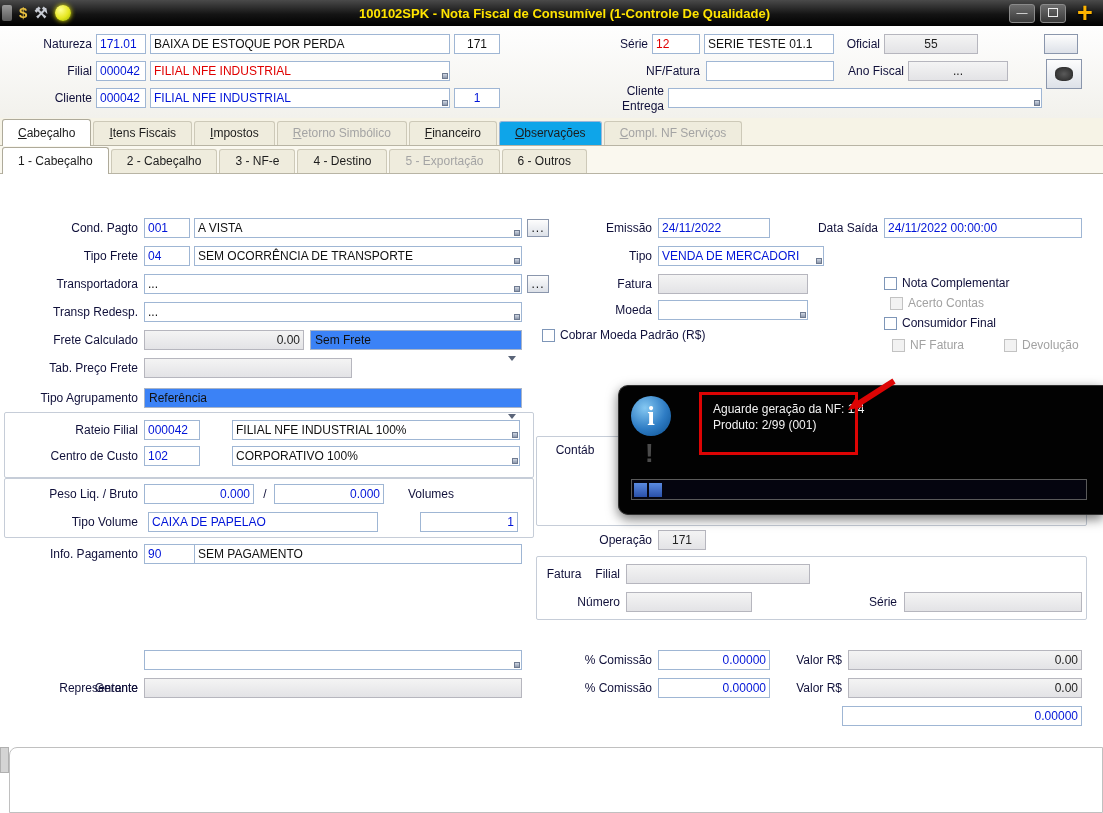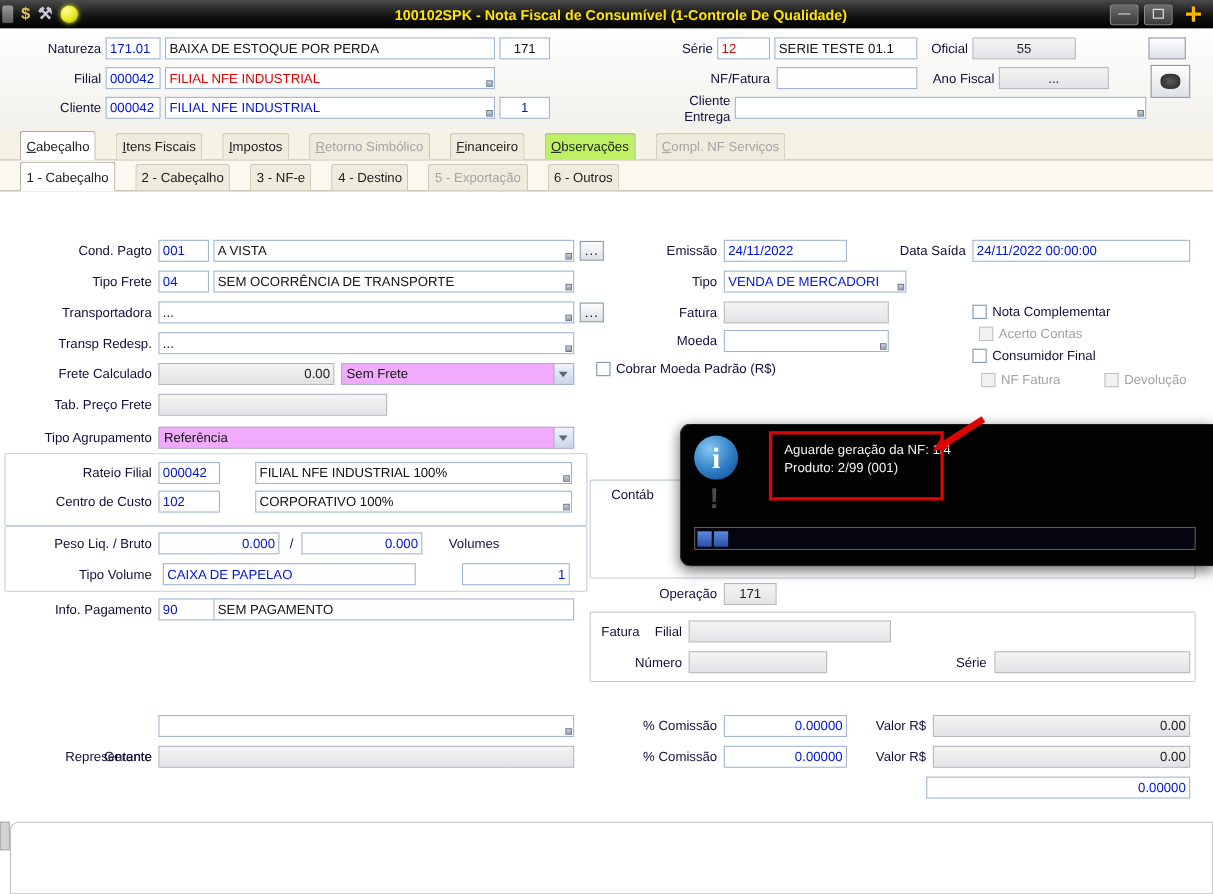--- a/index.html
+++ b/index.html
@@ -38,41 +38,41 @@
   .blue{color:#0014d8;}
   .red{color:#e00000;}
   .tr{text-align:right;} .tc{text-align:center;}
   .lk::after{content:"";position:absolute;right:1px;bottom:1px;width:6px;height:6px;box-sizing:border-box;
              background:linear-gradient(#cfd6e2,#8e99ad);border:1px solid #6e7a90;}
   .mini{position:absolute;box-sizing:border-box;border:1px solid #8a96ac;
         background:linear-gradient(#fdfdfd,#dde1e8);text-align:center;line-height:16px;font-size:12px;
         letter-spacing:1px;cursor:pointer;}
   .blob{display:inline-block;width:18px;height:14px;background:radial-gradient(#5a5a5a,#222);
         border-radius:40%;margin-top:7px;}
-  .sel{position:absolute;height:20px;box-sizing:border-box;border:1px solid #a8b4c8;background:#f0abfc;display:flex;cursor:pointer;}
+  .sel{position:absolute;height:20px;box-sizing:border-box;border:1px solid #a8b4c8;background:#3b82f6;display:flex;cursor:pointer;align-items:flex-end;}
   .sel .v{flex:1;line-height:18px;padding:0 4px;overflow:hidden;white-space:nowrap;}
   .sel .a{width:17px;border-left:1px solid #a8b4c8;background:linear-gradient(#f0f4fa,#c9d4e6);position:relative;}
   .sel .a::after{content:"";position:absolute;left:4px;top:7px;border:4px solid transparent;border-top:5px solid #5a6478;}
   .grp{position:absolute;border:1px solid #c6cdd8;border-radius:2px;}
   .chk{position:absolute;display:flex;align-items:center;gap:5px;color:#10103a;line-height:14px;cursor:pointer;}
   .chk .sq{width:13px;height:13px;box-sizing:border-box;border:1px solid #7e96b8;background:#fff;flex:none;}
   .chk.dis{color:#a2a2a2;cursor:default;}
   .chk.dis .sq{border-color:#c2c2c2;background:#f2f2f2;}
 
   
   .tabstrip{position:absolute;left:0;width:100%;height:28px;background:#f6f3e6;
             border-bottom:1px solid #b8b4a4;box-sizing:border-box;display:flex;align-items:flex-end;padding-left:2px;}
   .tabstrip.main{top:118px;}
   .tabstrip.sub{top:146px;background:#faf8ef;}
-  .tab{height:24px;box-sizing:border-box;padding:4px 5px 0;margin-right:2px;border:1px solid #cdc9b8;
-       border-bottom:none;border-radius:3px 3px 0 0;background:#efecdd;color:#1c1c1c;cursor:pointer;white-space:nowrap;margin-left:16px;}
+  .tab{height:24px;box-sizing:border-box;padding:4px 15px 0;margin-right:2px;border:1px solid #cdc9b8;
+       border-bottom:none;border-radius:3px 3px 0 0;background:#efecdd;color:#1c1c1c;cursor:pointer;white-space:nowrap;}
   .tab .t{display:block;}
   .main .tab .t::first-letter{text-decoration:underline;}
   .tab.active{background:#fff;height:27px;margin-bottom:-1px;border-color:#aeaa9a;padding-top:6px;}
-  .tab.hl{background:#bef264;border-color:#9ab6d8;}
+  .tab.hl{background:#0ea5e9;border-color:#9ab6d8;}
   .tab.dis{color:#a4a4a4;cursor:default;}
 
   
   .popup{position:absolute;left:618px;top:385px;right:0;height:128px;background:#020202;
          border:1px solid #303030;border-right:none;border-radius:10px 0 0 10px;z-index:10;
          box-shadow:0 4px 12px rgba(0,0,0,.55);}
   .info-icon{position:absolute;left:12px;top:10px;width:40px;height:40px;border-radius:50%;
          background:radial-gradient(circle at 35% 30%,#85c8f2,#2e7cc4 55%,#0a4c8c);color:#fff;font-weight:bold;
          font-family:"Liberation Serif",serif;font-size:27px;text-align:center;line-height:40px;}
   .excl{position:absolute;left:26px;top:52px;color:#888;font-size:26px;font-weight:bold;opacity:.55;}

